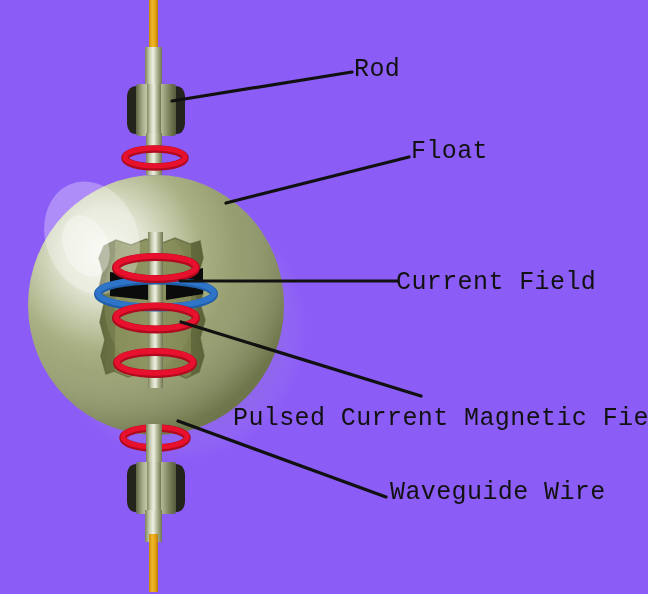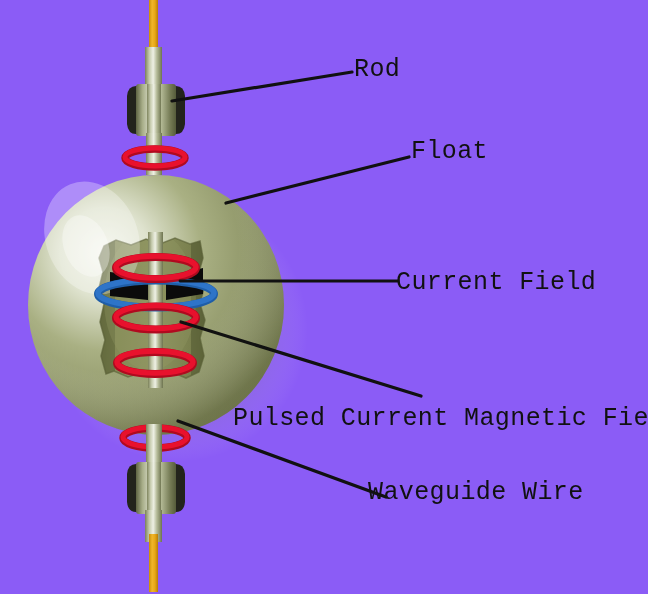--- a/index.html
+++ b/index.html
@@ -31,21 +31,21 @@
     color: #111111;
     font-family: "Liberation Mono", "DejaVu Sans Mono", monospace;
     letter-spacing: 0.4px;
     line-height: 1;
     user-select: none;
   }
   .label-rod      { left: 354px; top: 57px;  font-size: 25px; }
   .label-float    { left: 411px; top: 139px; font-size: 25px; }
   .label-magfield { left: 396px; top: 270px; font-size: 25px; }
   .label-pulsed   { left: 233px; top: 406px; font-size: 25px; }
-  .label-waveg    { left: 368px; top: 480px; font-size: 25px; }
+  .label-waveg    { left: 390px; top: 480px; font-size: 25px; }
 </style>
 </head>
 <body>
 
 <div id="stage">
 
   <svg id="art" viewBox="0 0 648 594">
     <defs>
       <radialGradient id="gFloat" cx="30%" cy="30%" r="78%">
         <stop offset="0%" stop-color="#f2f4ea"></stop>

